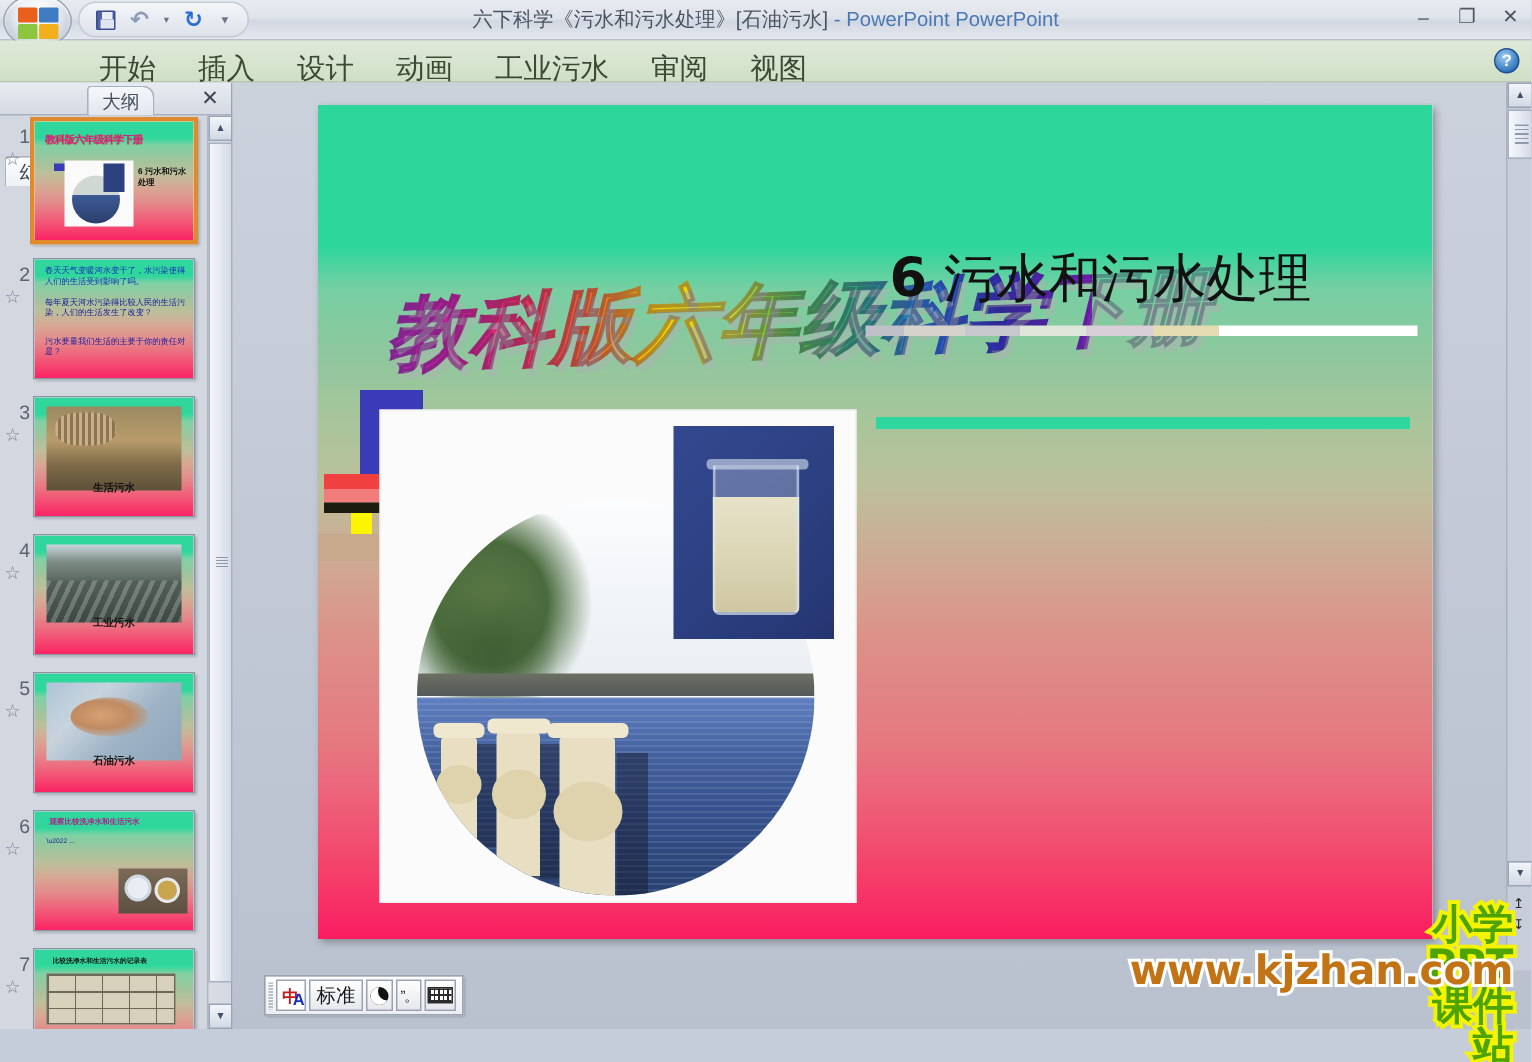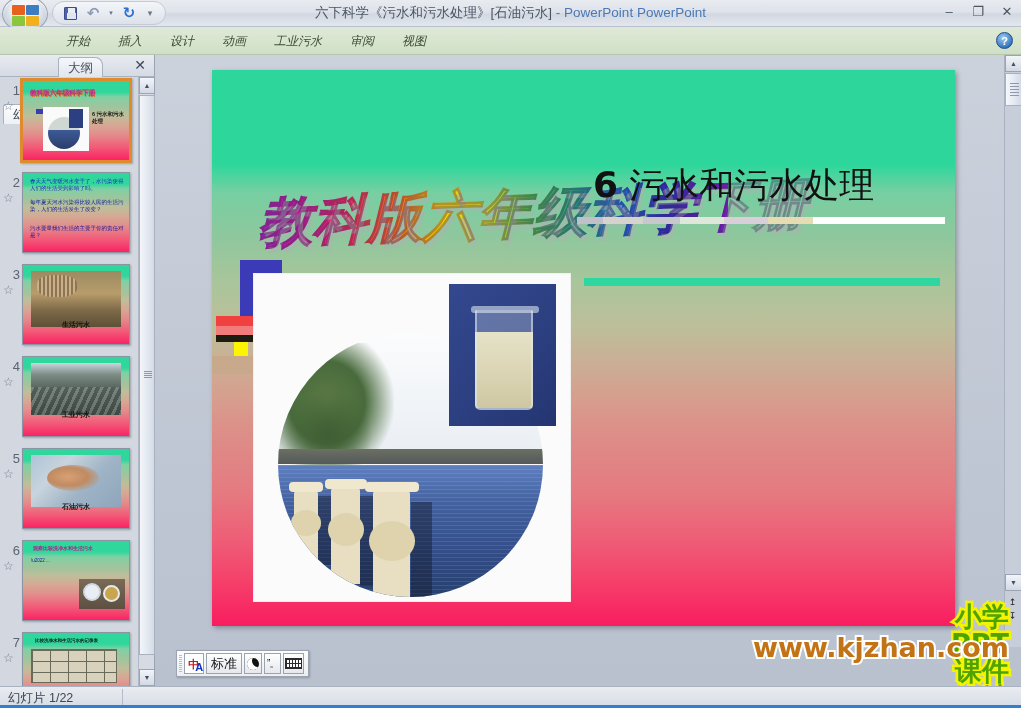--- a/index.html
+++ b/index.html
@@ -67,23 +67,23 @@
              font-size: 13px; color: #4d5663; }
 
   
   .ribbon {
     position: absolute; left: 0; top: 27px; width: 1021px; height: 28px;
     background: linear-gradient(to bottom, #dfe9d8 0%, #d7e4ce 55%, #cfdfc6 100%);
     border-bottom: 1px solid #b7c6ac;
   }
   .tabs { position:absolute; left: 52px; top: 2px; display: flex; gap: 0; }
   .tab {
-    padding: 4px 14px; font-size: 12px; color: #3c4a33;
+    padding: 4px 14px; font-size: 19px; color: #3c4a33;
     font-family: "Liberation Sans","DejaVu Sans",sans-serif;
-    border-radius: 3px 3px 0 0; cursor: default; font-style: italic;
+    border-radius: 3px 3px 0 0; cursor: default;
   }
   .help-btn {
     position: absolute; right: 8px; top: 5px;
     width: 17px; height: 17px; border-radius: 50%;
     background: radial-gradient(circle at 40% 32%, #9fcdf2, #2f72bc 75%, #1d5496);
     color: #fff; font-size: 11px; font-weight: bold;
     display: flex; align-items: center; justify-content: center;
     border: 1px solid #1b4f90;
   }
 
@@ -643,19 +643,14 @@
         <div class="wm1-back">小学PPT课件站</div>
         <div class="wm1-front">小学PPT课件站</div>
       </div>
       <div class="wm2-wrap">
         <div class="wm2-back">www.kjzhan.com</div>
         <div class="wm2-front">www.kjzhan.com</div>
       </div>
     </div>
   </div>
 
-  <div class="statusbar">
-    <div class="status-left">幻灯片 1/22</div>
-    <div class="status-sep"></div>
-    <div class="status-accent"></div>
-  </div>
 
 </div>
 
 </body></html>

